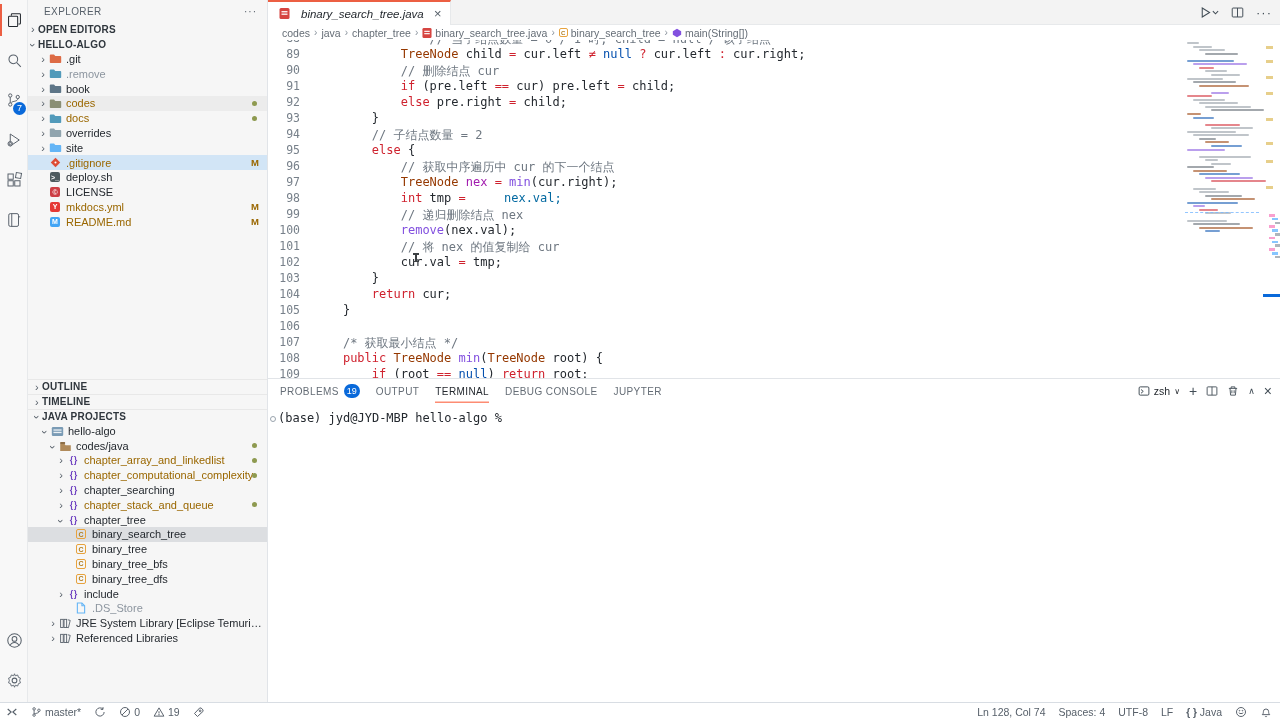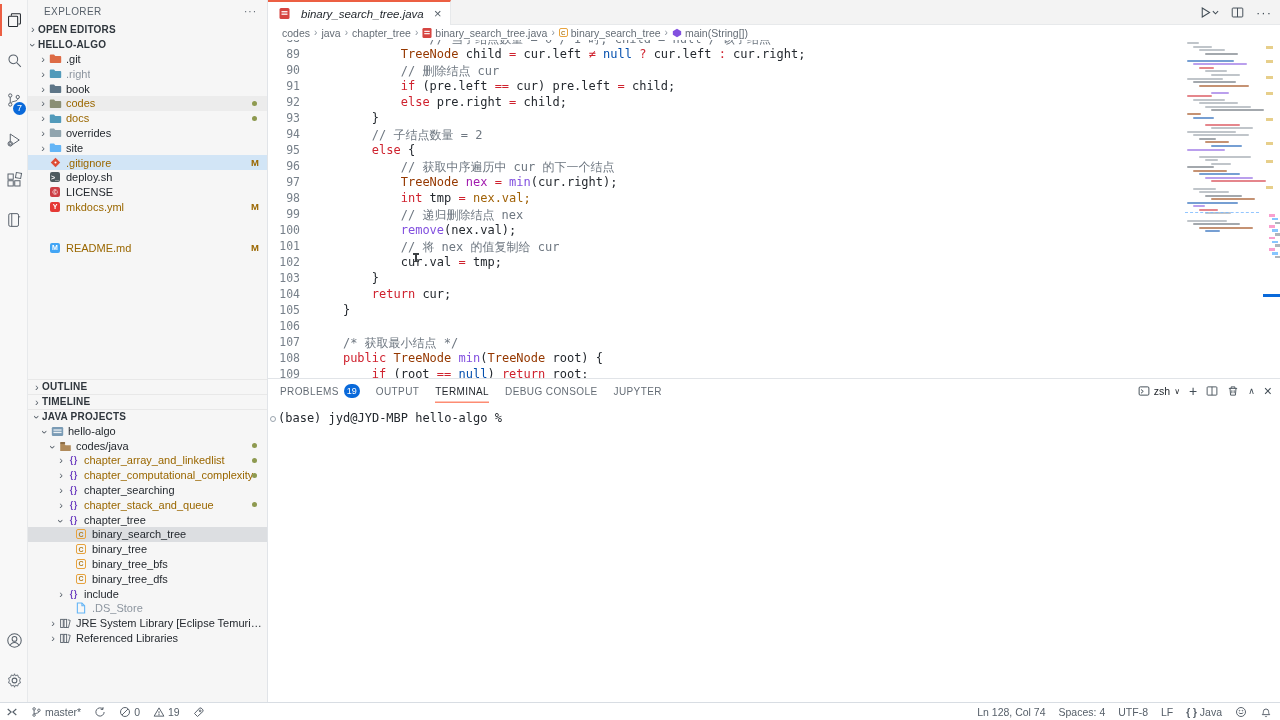--- a/index.html
+++ b/index.html
@@ -166,21 +166,21 @@
         </span>
         <span class="lbl">.git</span>
       </div>
       <div class="row" style="padding-left: 10px;">
         <span class="chev">›</span>
         <span class="mini-ic">
           <svg width="13" height="11" viewBox="0 0 16 13">
             <path d="M1 2.5 a1 1 0 0 1 1-1 h4.2 l1.5 2 H14 a1 1 0 0 1 1 1 v6.5 a1 1 0 0 1-1 1 H2 a1 1 0 0 1-1-1 Z" fill="#519aba"></path>
           </svg>
         </span>
-        <span class="lbl muted">.right</span>
+        <span class="lbl muted">.remove</span>
       </div>
       <div class="row" style="padding-left: 10px;">
         <span class="chev">›</span>
         <span class="mini-ic">
           <svg width="13" height="11" viewBox="0 0 16 13">
             <path d="M1 2.5 a1 1 0 0 1 1-1 h4.2 l1.5 2 H14 a1 1 0 0 1 1 1 v6.5 a1 1 0 0 1-1 1 H2 a1 1 0 0 1-1-1 Z" fill="#5d7587"></path>
           </svg>
         </span>
         <span class="lbl">book</span>
       </div>
@@ -248,21 +248,21 @@
         <span class="lbl">LICENSE</span>
       </div>
       <div class="row" style="padding-left: 10px;">
         <span class="chev"></span>
         <span class="mini-ic">
           <span class="sq" style="background:#e53935">Y</span>
         </span>
         <span class="lbl modif">mkdocs.yml</span>
         <span class="right-badge">M</span>
       </div>
-      <div class="row" style="padding-left: 10px; margin-top: 26px;">
+      <div class="row" style="padding-left: 10px;">
         <span class="chev"></span>
         <span class="mini-ic">
           <span class="sq" style="background:#42a5f5">M</span>
         </span>
         <span class="lbl modif">README.md</span>
         <span class="right-badge">M</span>
       </div>
     </div>
 
   <div id="lower-pane">
@@ -519,21 +519,21 @@
         <div class="cl">
           <span class="num">96</span>
           <span class="src"><span style="color: rgb(36, 41, 47);">            </span><span style="color: rgb(110, 119, 129);">// 获取中序遍历中 cur 的下一个结点</span></span>
         </div>
         <div class="cl">
           <span class="num">97</span>
           <span class="src"><span style="color: rgb(36, 41, 47);">            </span><span style="color: rgb(149, 56, 0);">TreeNode</span><span style="color: #a21caf;"> nex </span><span style="color: rgb(207, 34, 46);">=</span><span style="color: rgb(36, 41, 47);"> </span><span style="color: rgb(130, 80, 223);">min</span><span style="color: rgb(36, 41, 47);">(cur.right);</span></span>
         </div>
         <div class="cl">
           <span class="num">98</span>
-          <span class="src"><span style="color: rgb(36, 41, 47);">            </span><span style="color: rgb(207, 34, 46);">int</span><span style="color: rgb(36, 41, 47);"> tmp </span><span style="color: rgb(207, 34, 46);">=</span><span style="color: #a16207;"> nex.val;</span></span>
+          <span class="src"><span style="color: rgb(36, 41, 47);">            </span><span style="color: rgb(207, 34, 46);">int</span><span style="color: rgb(36, 41, 47);"> tmp </span><span style="color: rgb(207, 34, 46);">=</span><span style="color: #0369a1; margin-left: 31px;"> nex.val;</span></span>
         </div>
         <div class="cl">
           <span class="num">99</span>
           <span class="src"><span style="color: rgb(36, 41, 47);">            </span><span style="color: rgb(110, 119, 129);">// 递归删除结点 nex</span></span>
         </div>
         <div class="cl">
           <span class="num">100</span>
           <span class="src"><span style="color: rgb(36, 41, 47);">            </span><span style="color: rgb(130, 80, 223);">remove</span><span style="color: rgb(36, 41, 47);">(nex.val);</span></span>
         </div>
         <div class="cl">

